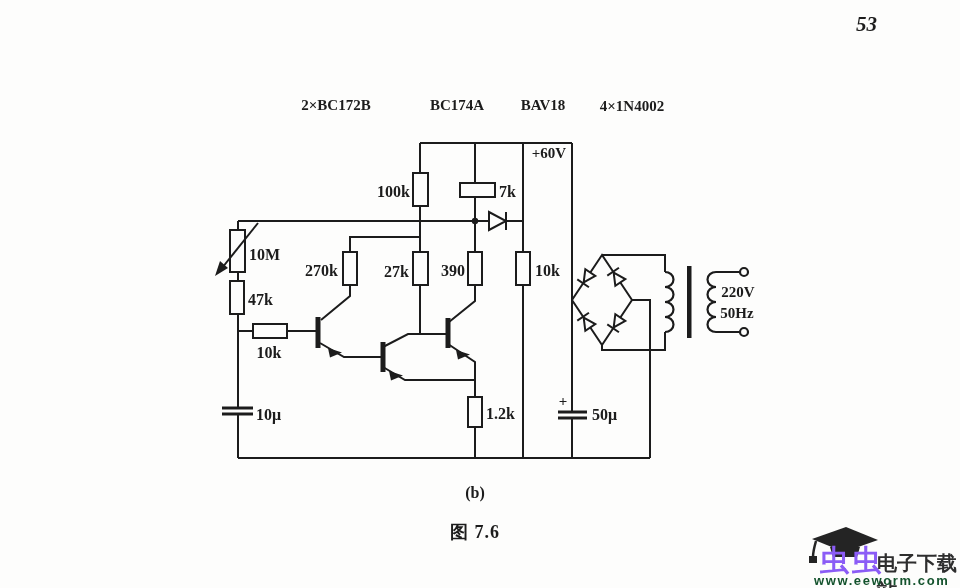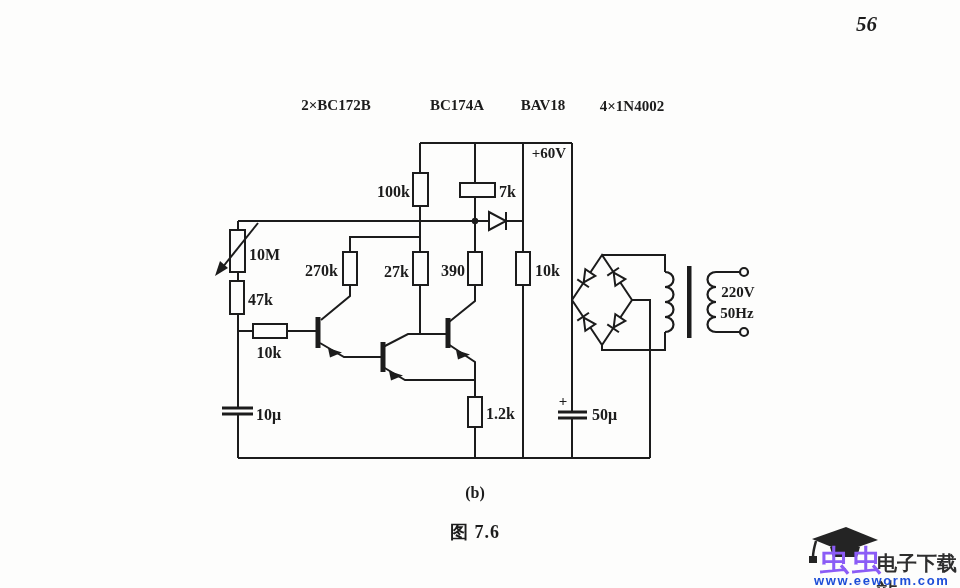--- a/index.html
+++ b/index.html
@@ -10,29 +10,29 @@
   svg text{font-family:"Liberation Serif","DejaVu Serif",serif;font-weight:bold;fill:#1c1c1c;}
   .t15{font-size:15px;}
   .t16{font-size:16px;}
   .part-label{left:440px;top:484px;width:70px;text-align:center;font-size:16px;font-weight:bold;}
   .fig-caption{left:450px;top:520px;width:100px;font-size:18px;font-weight:bold;letter-spacing:1px;}
   .winding-note{left:150px;top:546px;font-size:26px;font-weight:600;letter-spacing:1px;}
   .watermark{left:806px;top:524px;width:152px;height:62px;}
   .wm-name{position:absolute;left:14px;top:17px;font-size:29px;font-weight:bold;
            letter-spacing:3px;font-family:"Liberation Serif",serif;}
   .wm-site{position:absolute;left:71px;top:26px;font-size:20px;font-weight:bold;color:#2e2e2e;}
-  .wm-url{position:absolute;left:8px;top:49px;font-size:13px;font-weight:bold;color:#1d4ed8;letter-spacing:1.6px;
+  .wm-url{position:absolute;left:8px;top:49px;font-size:13px;font-weight:bold;color:#14532d;letter-spacing:1.6px;
           font-family:"Liberation Sans",sans-serif;}
 </style>
 </head>
 <body>
 
 <div class="page">
 
-  <div class="abs page-number">56</div>
+  <div class="abs page-number">53</div>
 
   <svg class="abs" style="left:0;top:0" width="960" height="588" viewBox="0 0 960 588">
 
     <g stroke="#1c1c1c" stroke-width="2" fill="none">
 
       <path d="M420 143 H572"></path>
 
       <path d="M420 143 V334"></path>
 
       <path d="M475 143 V301 L449 322"></path>

